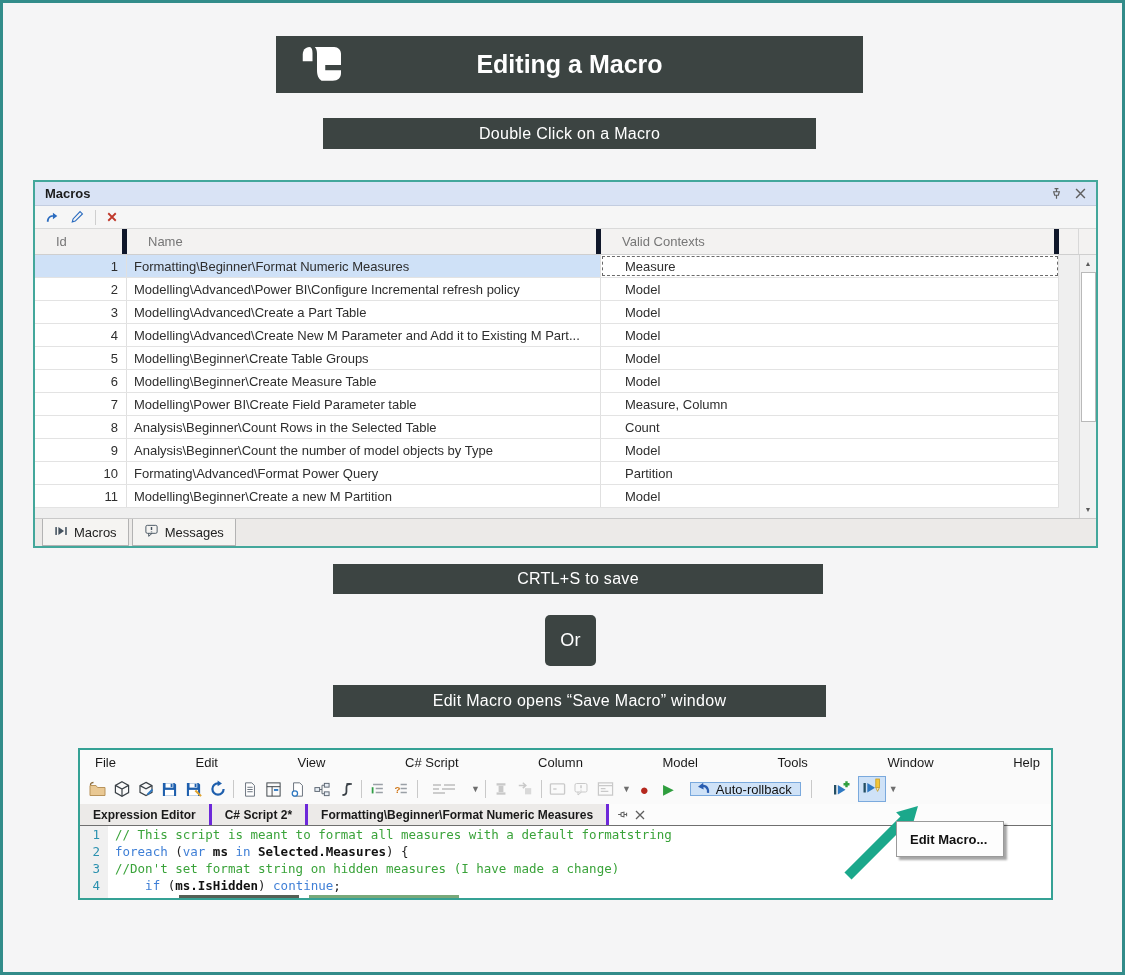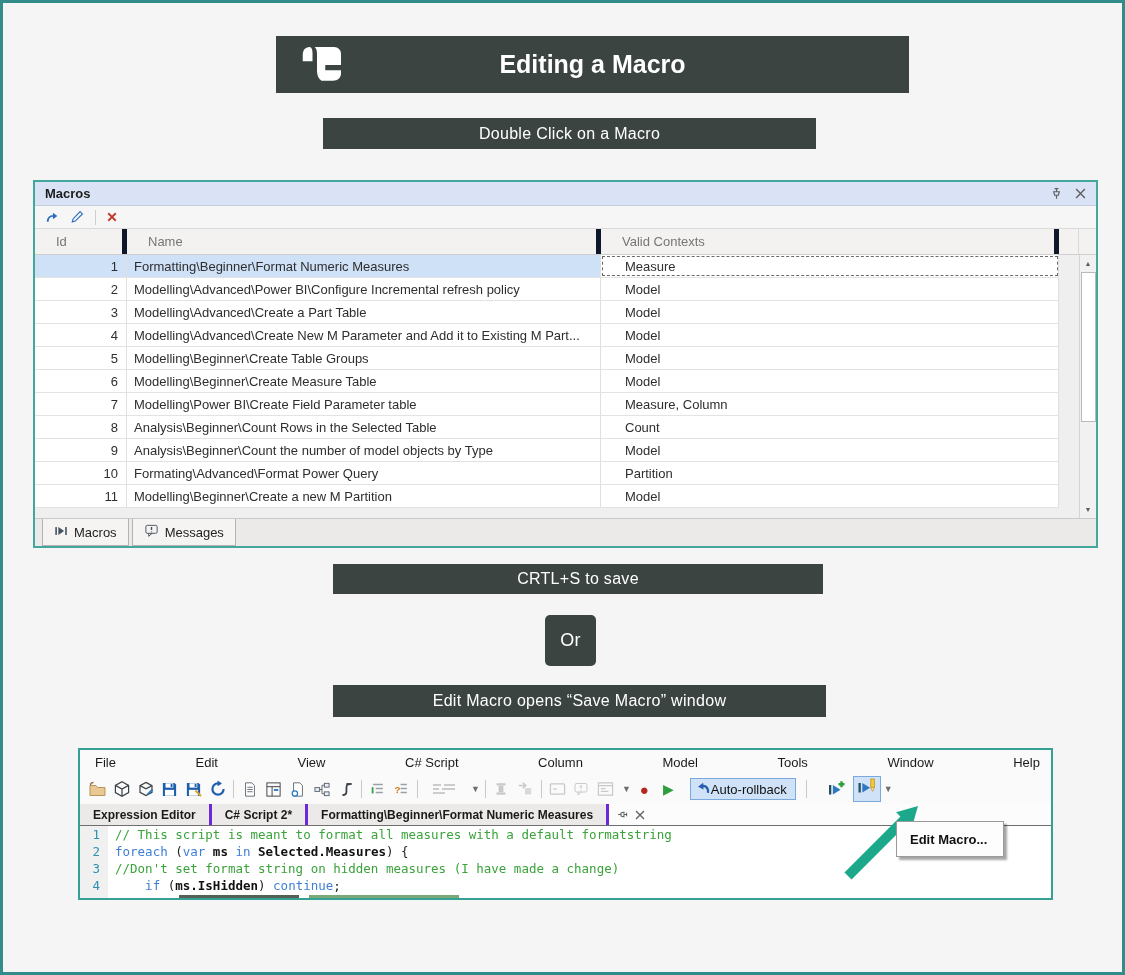--- a/index.html
+++ b/index.html
@@ -3,21 +3,21 @@
 <meta charset="utf-8">
 <style>
   * { box-sizing: border-box; }
   body { margin:0; background:#ffffff; font-family:"Liberation Sans", sans-serif; }
   .canvas { position:relative; width:1125px; height:975px; background:#f5f5f6;
             border:3px solid #328c8a; overflow:hidden; }
 
   
   .banner { position:absolute; background:#3c4442; color:#fff; display:flex;
             align-items:center; justify-content:center; }
-  .banner-main { left:273px; top:33px; width:633px; height:57px; }
+  .banner-main { left:273px; top:33px; width:587px; height:57px; }
   .banner-main .ttl { font-size:25px; font-weight:bold; }
   .banner-main .scroll-wrap { position:absolute; left:22px; top:8px; }
   .step-banner { font-size:16px; font-weight:400; letter-spacing:.3px; }
   .banner-step1 { left:320px; top:115px; width:493px; height:31px; }
   .banner-step2 { left:330px; top:561px; width:490px; height:30px; }
   .or-box { left:542px; top:612px; width:51px; height:51px; border-radius:5px; font-size:18px; }
   .banner-step3 { left:330px; top:682px; width:493px; height:32px; }
 
   
   .macros-panel { position:absolute; left:30px; top:177px; width:1065px; height:368px;
@@ -67,23 +67,23 @@
   .menu-row { height:24px; display:flex; align-items:center; padding-left:4px; font-size:13px;
               color:#1a1a1a;justify-content:space-between; }
   .menu-item { padding:0 11px; }
   .toolbar-row { height:30px; display:flex; align-items:center; padding-left:7px; }
   .tbi { width:21px; height:22px; margin-right:3px; display:flex; align-items:center;
          justify-content:center; font-size:15px; flex:none; }
   .tsep { width:1px; height:18px; background:#c9c9c9; margin:0 5px 0 2px; flex:none; }
   .caret { font-size:9px; color:#6e6e6e; margin:0 3px; }
   .record-glyph { color:#b5281e; font-size:15px; }
   .play-glyph { color:#2f9e3e; font-size:14px; }
-  .autorollback { display:flex; align-items:center; background:#cfe2f7;
+  .autorollback { display:flex; align-items:center; gap:5px; background:#cfe2f7;
                   border:1px solid #7aa9dd; padding:0 8px 0 4px; font-size:13px; color:#111;
-                  height:22px; margin:0 8px; flex:none; }
+                  height:14px; margin:0 8px; flex:none; }
   .macro-group { display:flex; align-items:center; margin-left:12px; }
   .hl-btn { display:flex; align-items:center; justify-content:center; width:28px; height:26px;
             background:#cfe2f7; border:1px solid #7aa9dd; }
 
   .tabs-row { height:22px; display:flex; align-items:stretch; background:#fcfcfc;
               border-bottom:1px solid #6f6f6f; }
   .etab { display:flex; align-items:center; padding:0 13px; background:#eceae8;
           border-right:3px solid #6d28d9; font-weight:bold; font-size:12px; color:#1a1a1a;
           white-space:nowrap; }
   .etab-icons { display:flex; align-items:center; gap:7px; padding:0 8px; }

